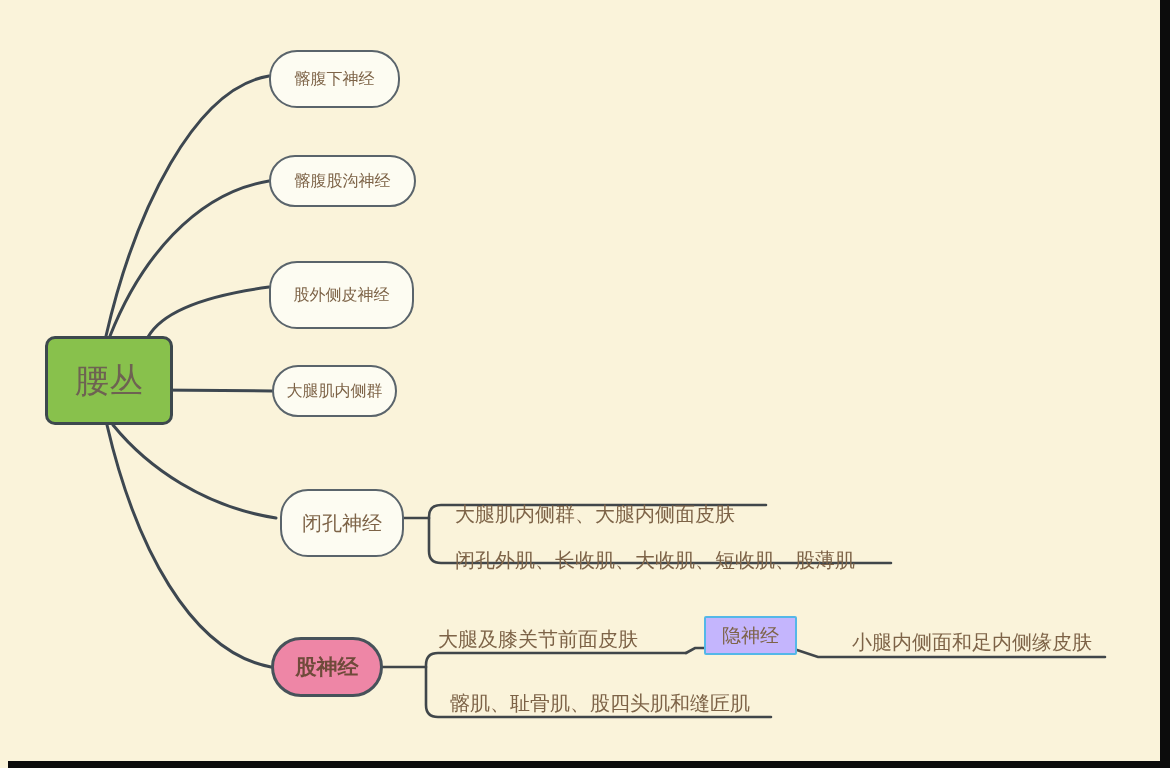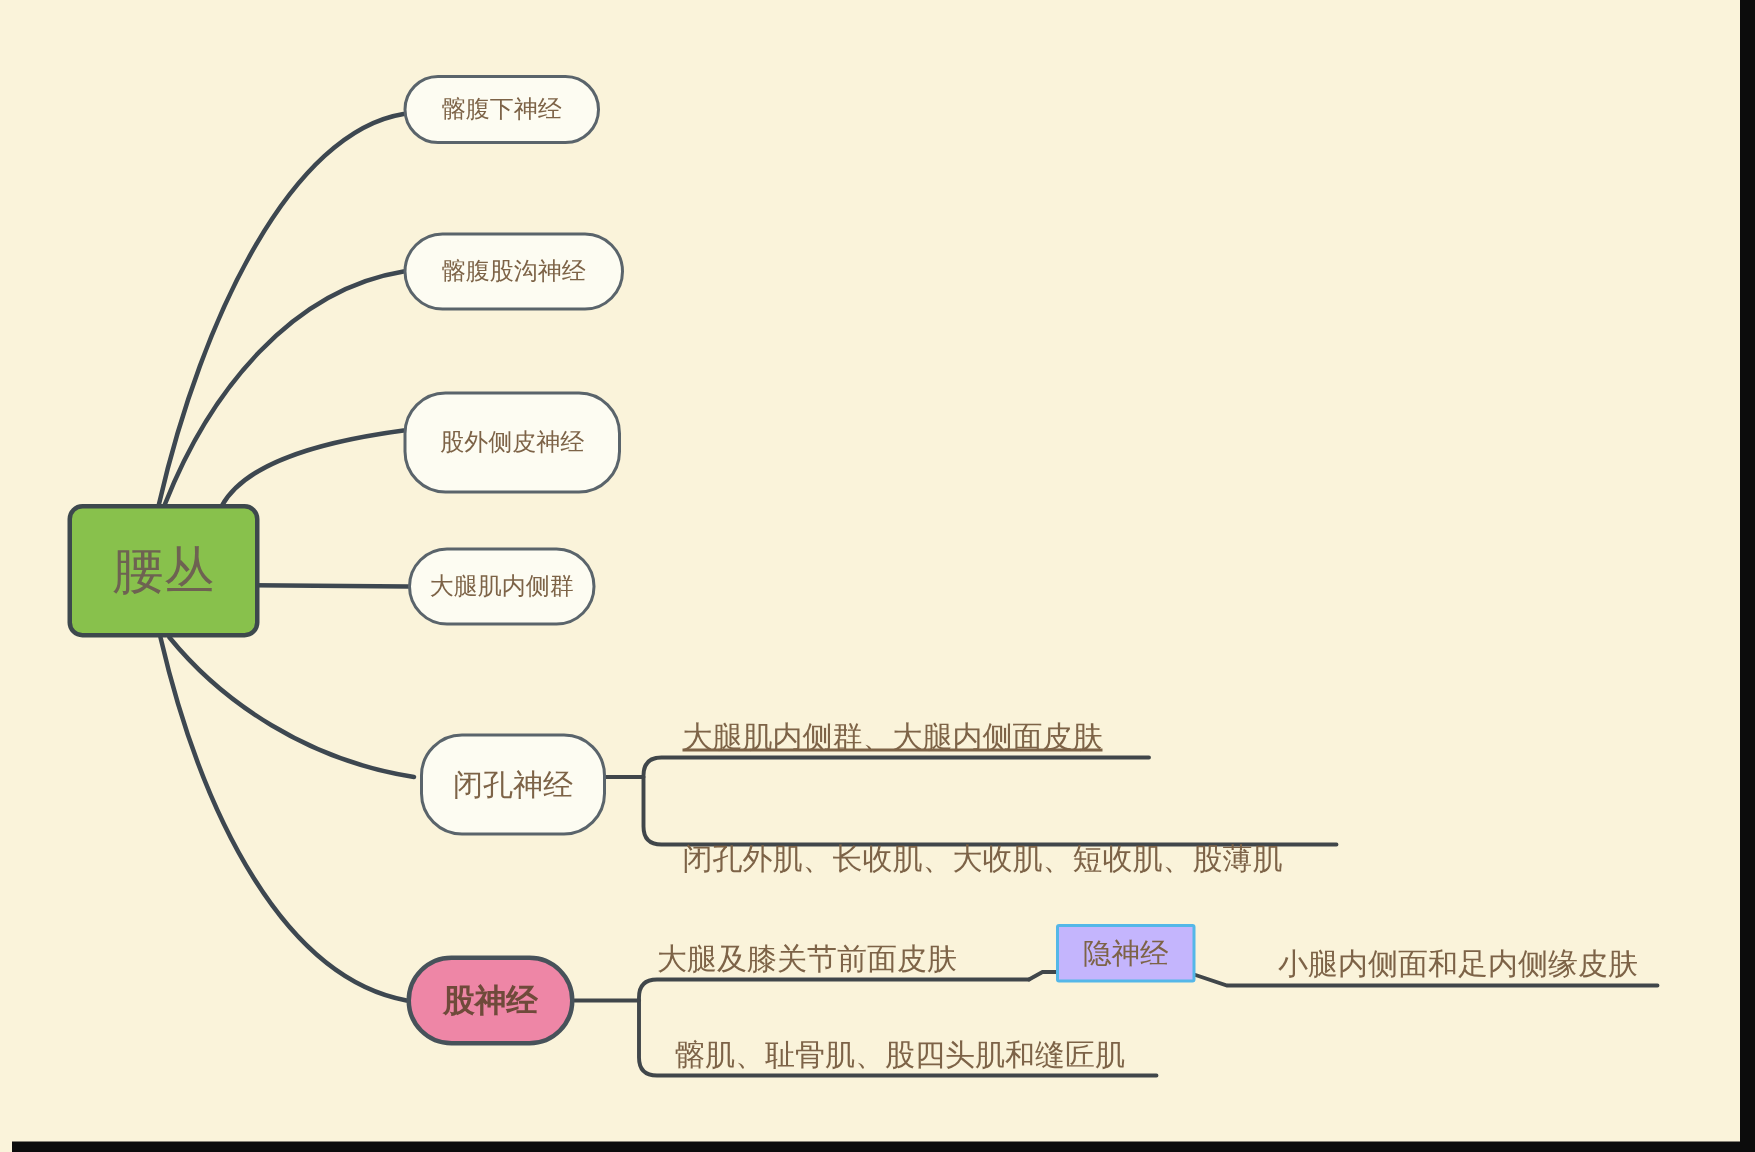--- a/index.html
+++ b/index.html
@@ -8,33 +8,33 @@
   svg.wires{position:absolute;left:0;top:0;width:1170px;height:768px;pointer-events:none;}
   svg.wires path{fill:none;stroke:#3d4750;stroke-linecap:round;}
   svg.wires path.curve{stroke-width:3;}
   svg.wires path.elbow{stroke-width:2.6;stroke:#40464a;}
 
   .node{position:absolute;display:flex;align-items:center;justify-content:center;
         box-sizing:border-box;color:#7d6347;cursor:default;}
   .root{left:45px;top:336px;width:128px;height:89px;background:#88c14c;
         border:3px solid #3d484d;border-radius:10px;font-size:34px;color:#6e6252;}
   .pill{background:#fdfcf2;border:2px solid #5a646b;border-radius:28px;font-size:16px;}
-  #n1{left:269px;top:50px;width:131px;height:46px;align-items:center;}
+  #n1{left:269px;top:50px;width:131px;height:58px;align-items:center;}
   #n2{left:269px;top:155px;width:147px;height:52px;}
   #n3{left:269px;top:261px;width:145px;height:68px;}
   #n4{left:272px;top:365px;width:125px;height:52px;}
   #n5{left:280px;top:489px;width:124px;height:68px;font-size:20px;}
   #n6{left:271px;top:637px;width:112px;height:60px;background:#ee86a6;
       border:3px solid #47525a;font-size:21px;font-weight:bold;color:#6f4a3a;border-radius:30px;}
   .subbox{left:704px;top:616px;width:93px;height:39px;background:#c4b5fd;
           border:2px solid #54b7e8;border-radius:2px;font-size:19px;}
 
   .leaf{position:absolute;font-size:20px;color:#7d6347;white-space:nowrap;line-height:28px;}
-  #c1a{left:455px;top:477px;text-decoration:underline;}
-  #c1b{left:455px;top:558px;}
+  #c1a{left:455px;top:500px;}
+  #c1b{left:455px;top:546px;font-family:Liberation Serif, serif;}
   #c2a{left:438px;top:625px;}
   #c2b{left:450px;top:689px;}
   #c3a{left:852px;top:628px;}
 
   .frame-right{position:absolute;right:0;top:0;width:10px;height:768px;background:#0c0c0c;}
   .frame-bottom{position:absolute;left:8px;bottom:0;width:1162px;height:7px;background:#0c0c0c;}
 </style>
 </head>
 <body>
 

